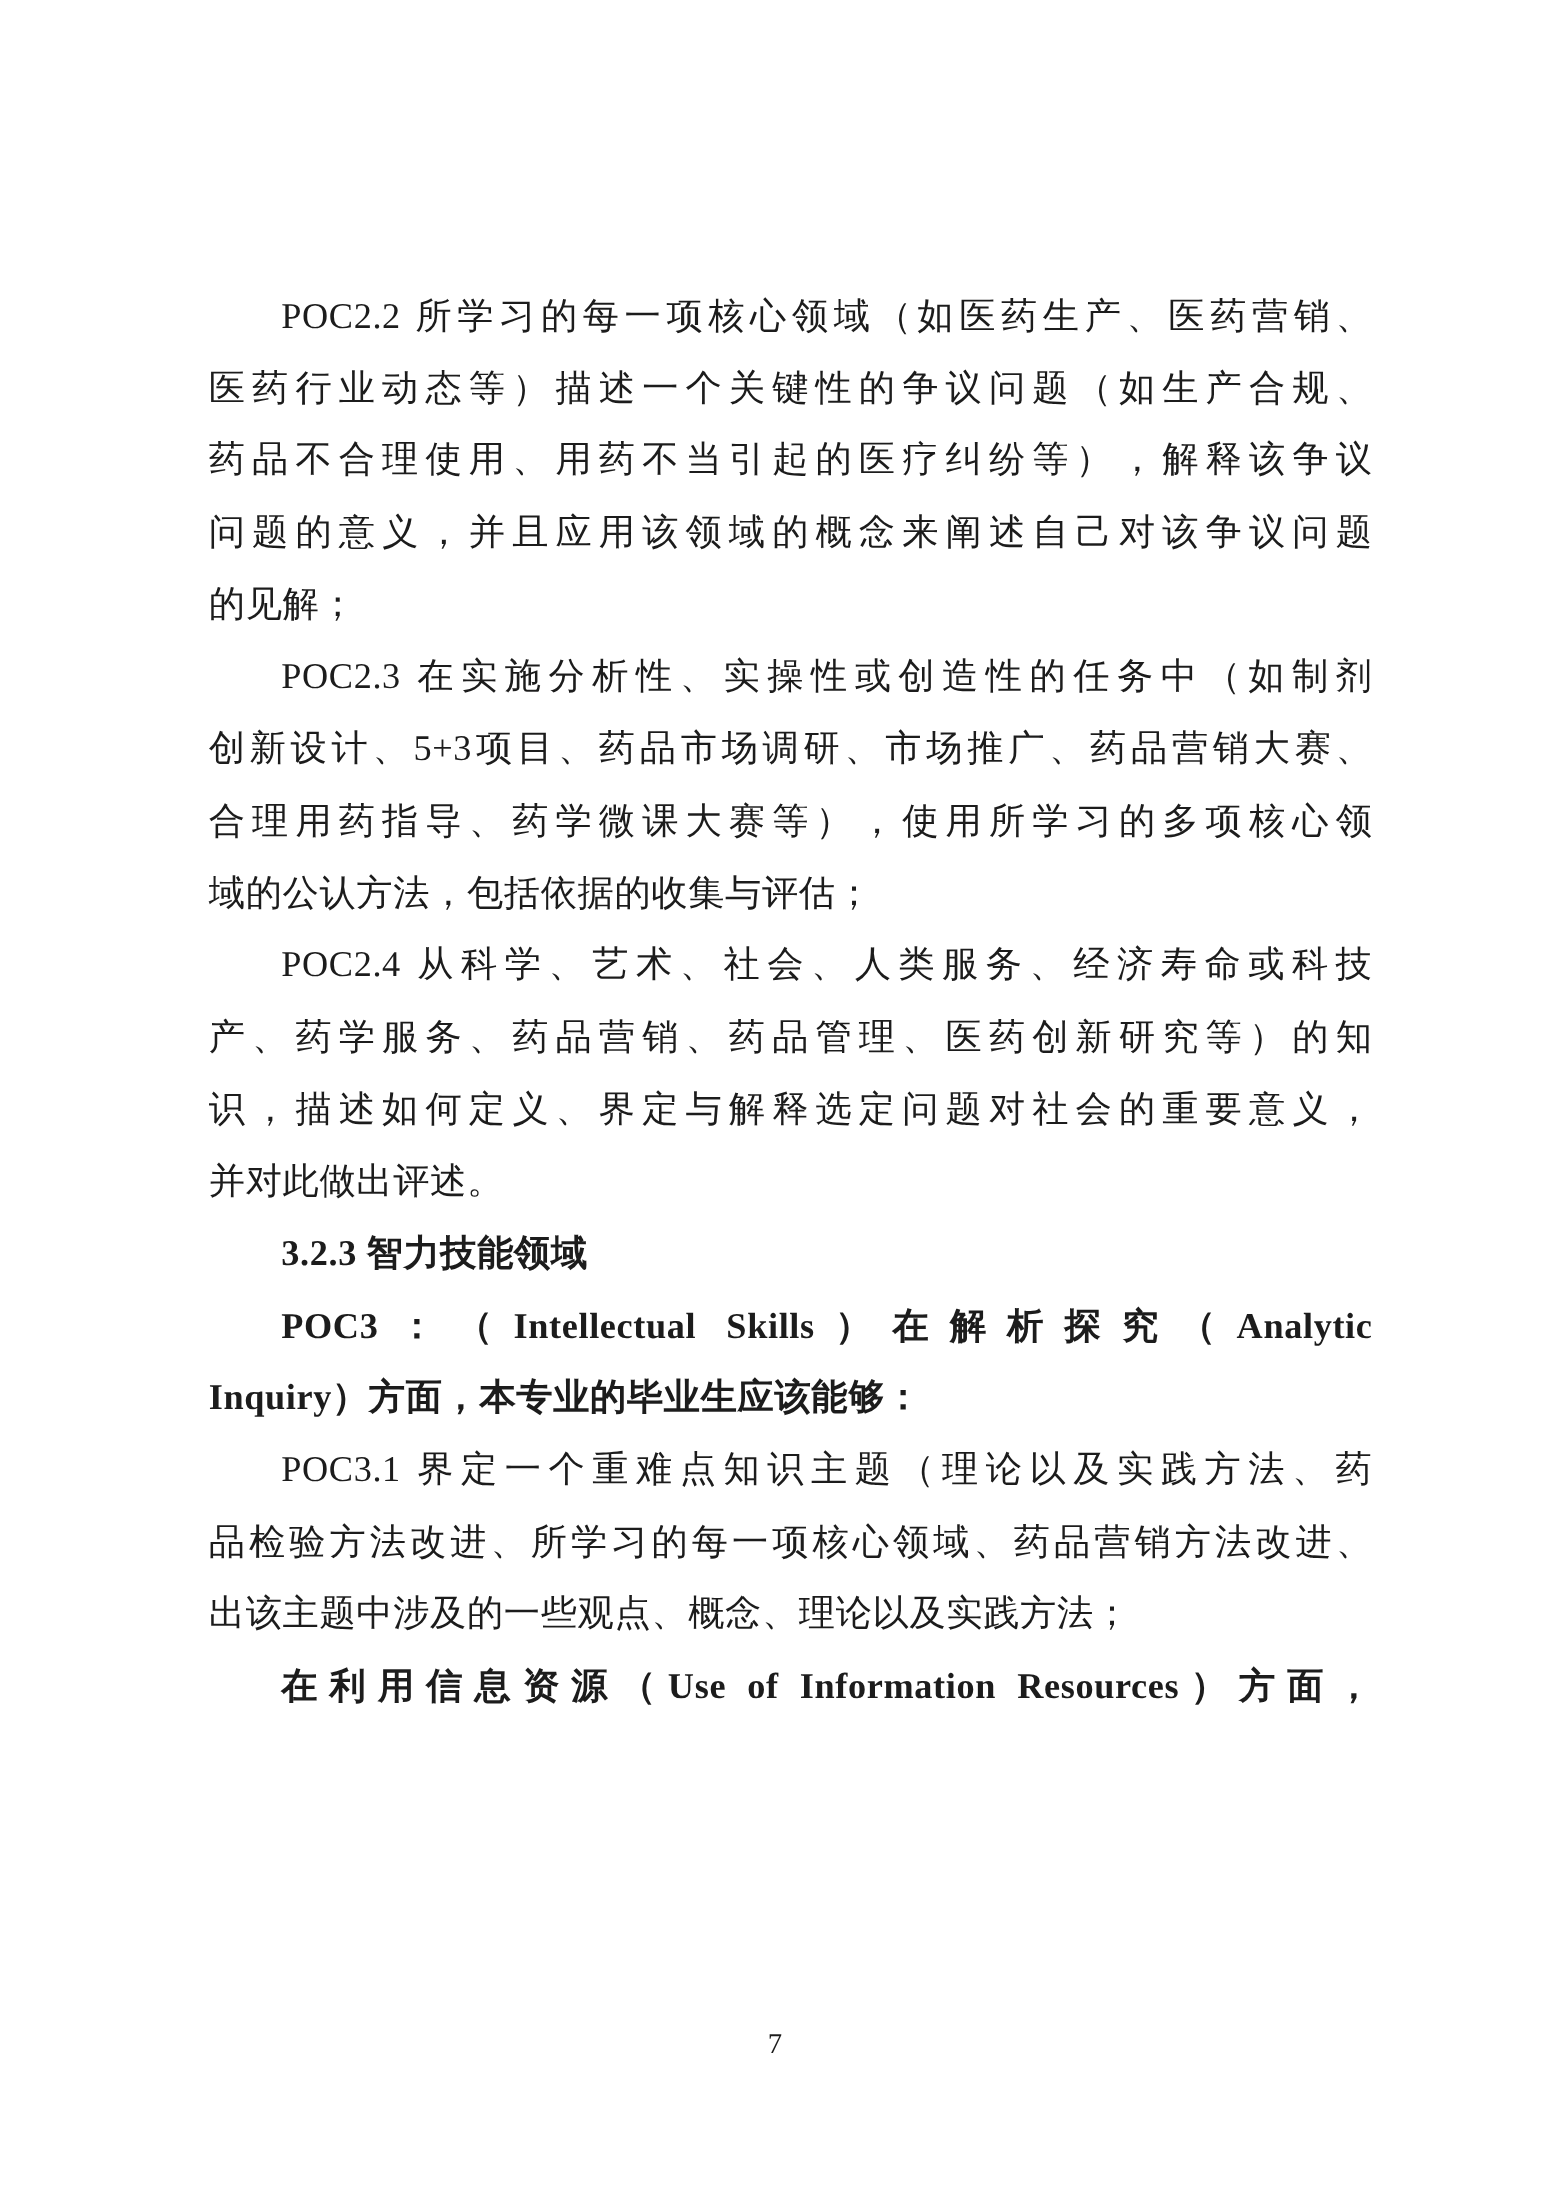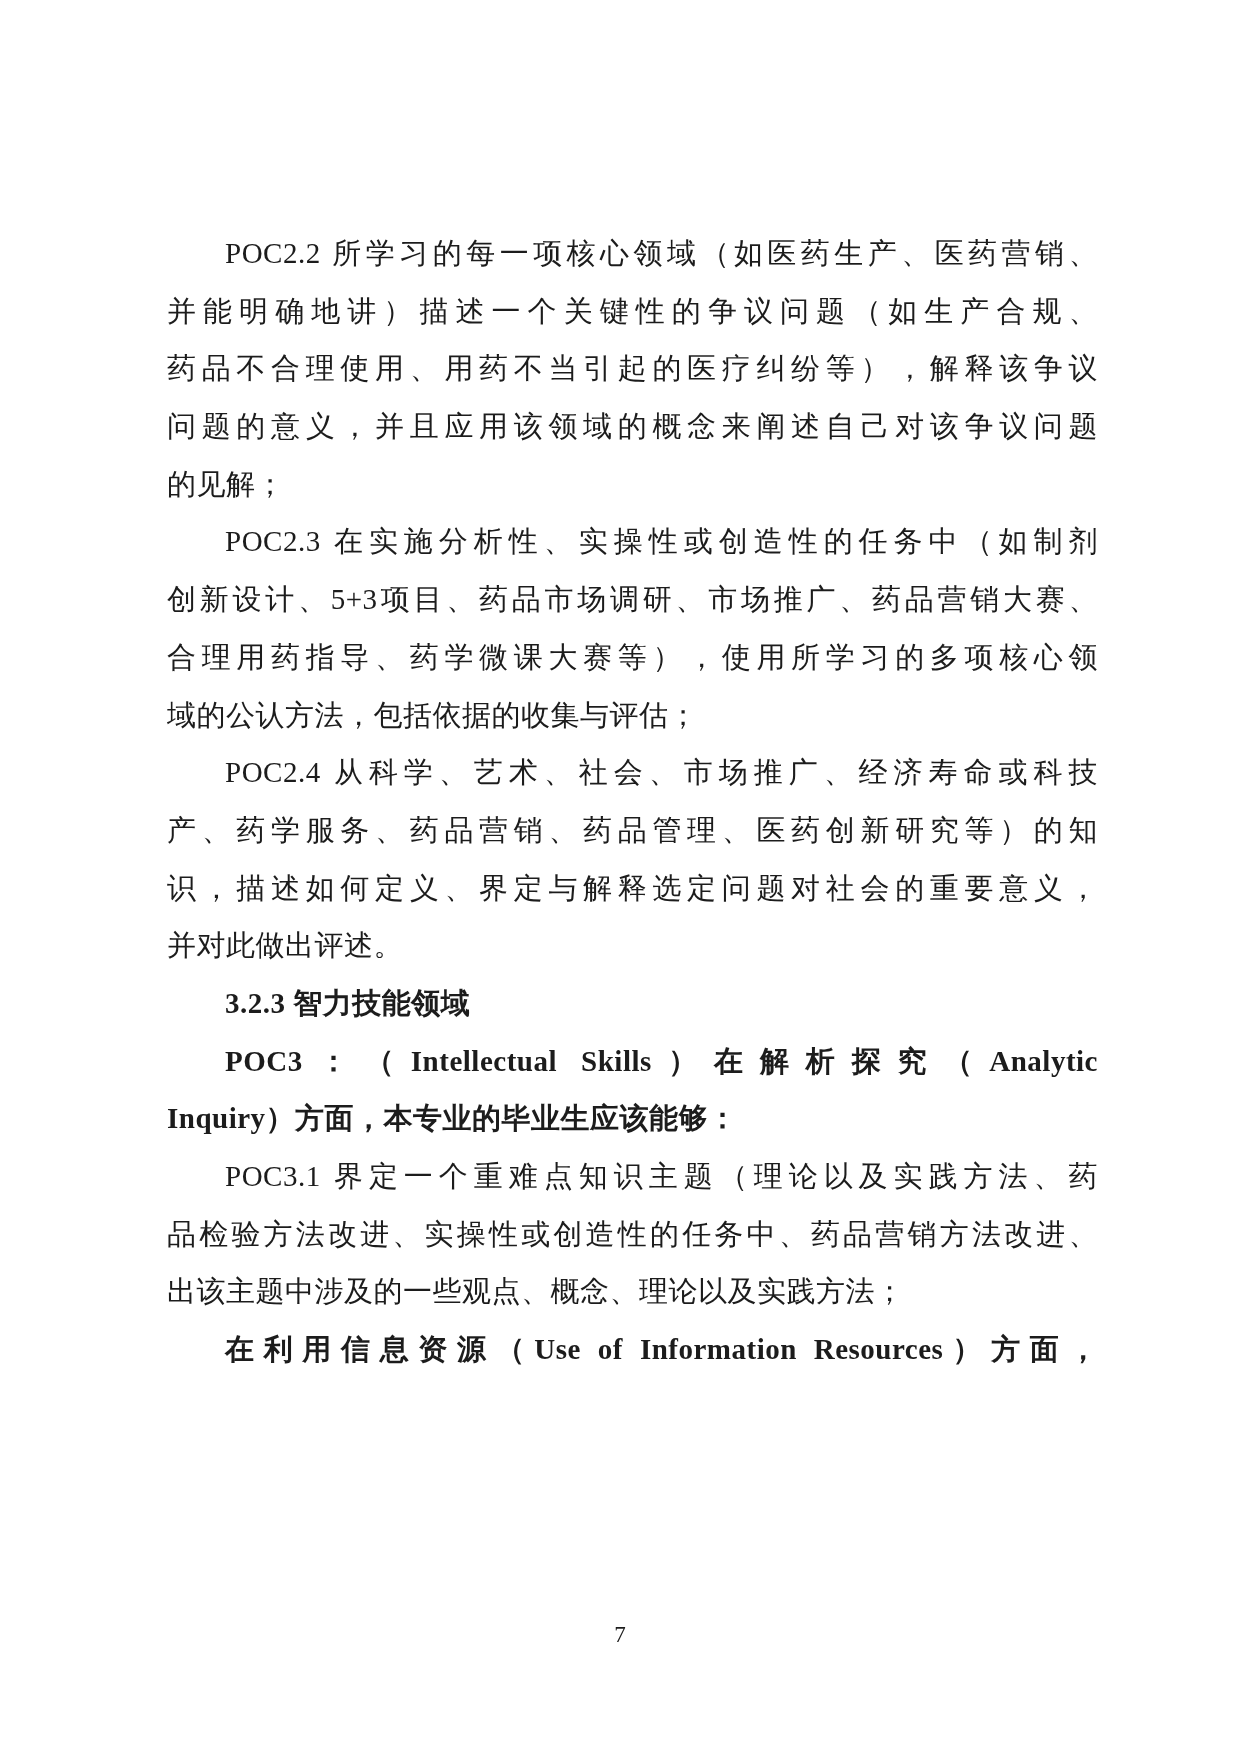--- a/index.html
+++ b/index.html
@@ -51,37 +51,37 @@
     font-size: 23px;
     line-height: 30px;
   }
 </style>
 </head>
 <body>
 
 <div class="page">
   <div class="text-block">
     <div class="ln ind">POC2.2 所学习的每一项核心领域（如医药生产、医药营销、</div>
-    <div class="ln">并能明确地讲）描述一个关键性的争议问题（如生产合规、</div>
+    <div class="ln">医药行业动态等）描述一个关键性的争议问题（如生产合规、</div>
     <div class="ln">药品不合理使用、用药不当引起的医疗纠纷等），解释该争议</div>
     <div class="ln">问题的意义，并且应用该领域的概念来阐述自己对该争议问题</div>
     <div class="ln nj">的见解；</div>
     <div class="ln ind">POC2.3 在实施分析性、实操性或创造性的任务中（如制剂</div>
     <div class="ln">创新设计、5+3项目、药品市场调研、市场推广、药品营销大赛、</div>
     <div class="ln">合理用药指导、药学微课大赛等），使用所学习的多项核心领</div>
     <div class="ln nj">域的公认方法，包括依据的收集与评估；</div>
-    <div class="ln ind">POC2.4 从科学、艺术、社会、市场推广、经济寿命或科技</div>
+    <div class="ln ind">POC2.4 从科学、艺术、社会、人类服务、经济寿命或科技</div>
     <div class="ln">产、药学服务、药品营销、药品管理、医药创新研究等）的知</div>
     <div class="ln">识，描述如何定义、界定与解释选定问题对社会的重要意义，</div>
     <div class="ln nj">并对此做出评述。</div>
     <div class="ln ind b nj">3.2.3 智力技能领域</div>
     <div class="ln ind b">POC3：（Intellectual Skills）在解析探究（Analytic</div>
     <div class="ln b nj">Inquiry）方面，本专业的毕业生应该能够：</div>
     <div class="ln ind">POC3.1 界定一个重难点知识主题（理论以及实践方法、药</div>
-    <div class="ln">品检验方法改进、实操性或创造性的任务中、药品营销方法改进、</div>
+    <div class="ln">品检验方法改进、所学习的每一项核心领域、药品营销方法改进、</div>
     <div class="ln nj">出该主题中涉及的一些观点、概念、理论以及实践方法；</div>
     <div class="ln ind b">在利用信息资源（Use of Information Resources）方面，</div>
   </div>
 
   <div class="footer">
     <span>7</span>
   </div>
 </div>
 
 </body></html>

